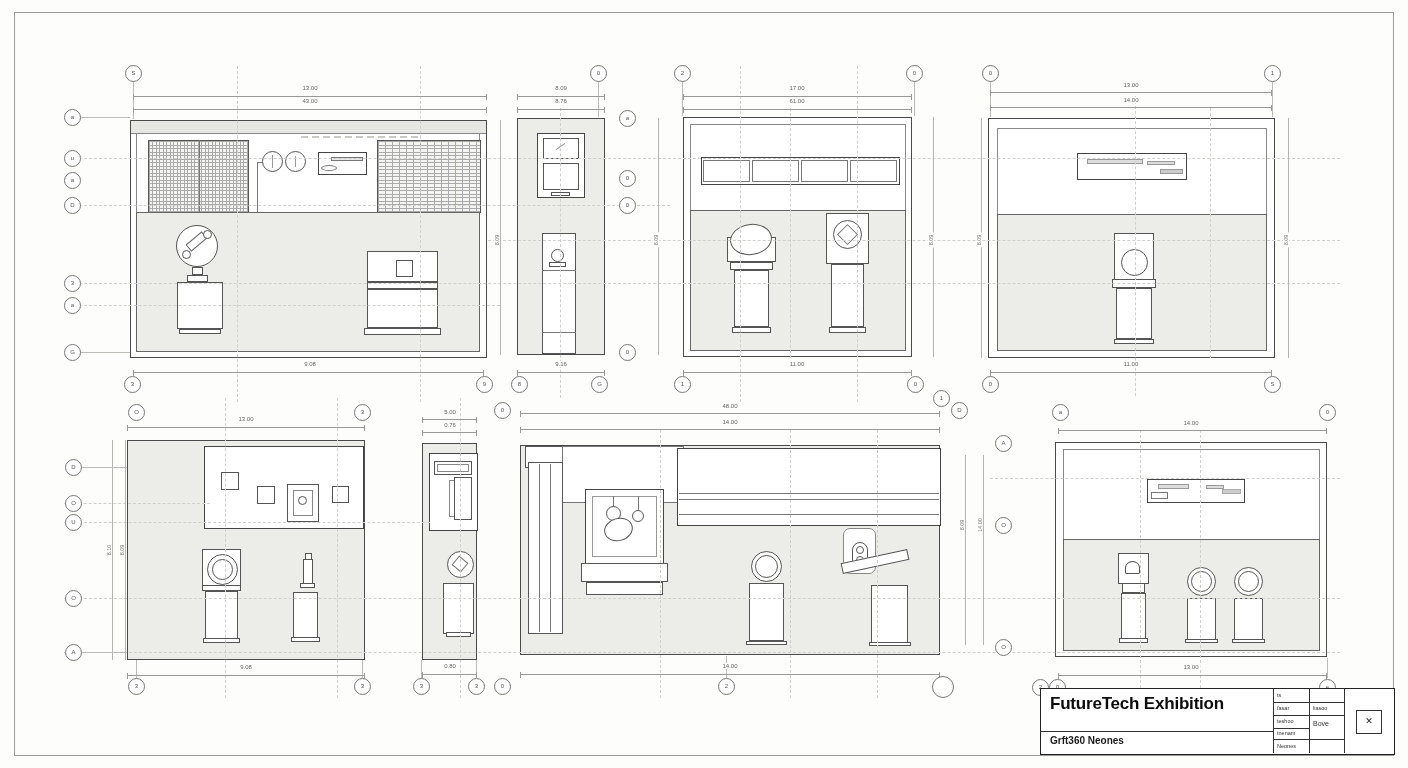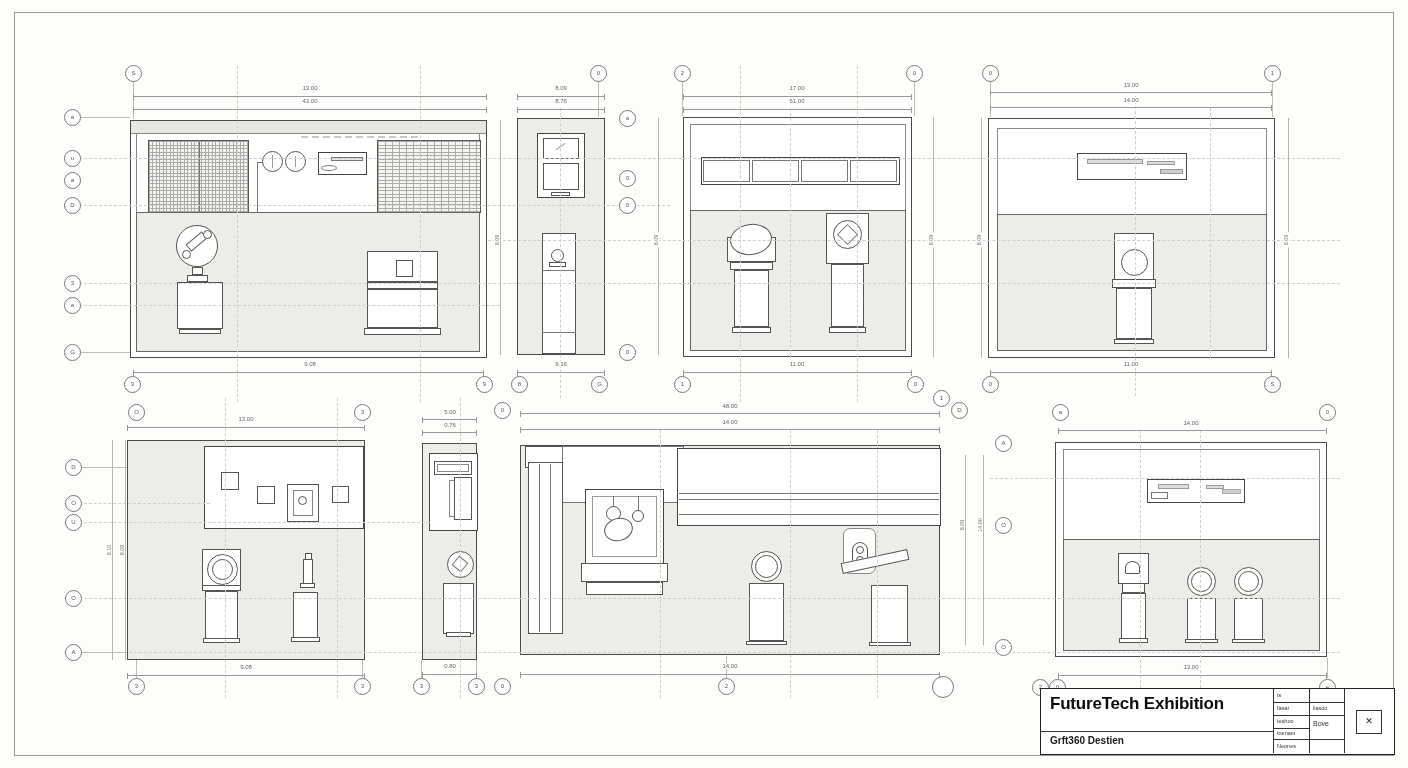--- a/index.html
+++ b/index.html
@@ -367,21 +367,21 @@
   <div class="bub" style="left:502px;top:686px">0</div>
   <div class="bub" style="left:726px;top:686px">2</div>
   <div class="bub big" style="left:942px;top:686px"></div>
   <div class="bub" style="left:1040px;top:687px">2</div>
   <div class="bub" style="left:1057px;top:687px">0</div>
   <div class="bub" style="left:1327px;top:687px">e</div>
 
   <div id="tb">
     <div class="tb-title">FutureTech Exhibition</div>
     <div class="tline" style="left:0;top:42px;width:232px;height:1px"></div>
-    <div class="tb-sub">Grft360 Destien</div>
+    <div class="tb-sub">Grft360 Neones</div>
     <div class="tline" style="left:232px;top:0;width:1px;height:64px"></div>
     <div class="tline" style="left:268px;top:0;width:1px;height:64px"></div>
     <div class="tline" style="left:303px;top:0;width:1px;height:64px"></div>
     <div class="tline" style="left:232px;top:13px;width:71px;height:1px"></div>
     <div class="tline" style="left:232px;top:26px;width:71px;height:1px"></div>
     <div class="tline" style="left:232px;top:39px;width:36px;height:1px"></div>
     <div class="tline" style="left:232px;top:50px;width:71px;height:1px"></div>
     <div class="tb-cell" style="left:236px;top:3px">ts</div>
     <div class="tb-cell" style="left:236px;top:16px">fasar</div>
     <div class="tb-cell" style="left:236px;top:29px">teshoo</div>

